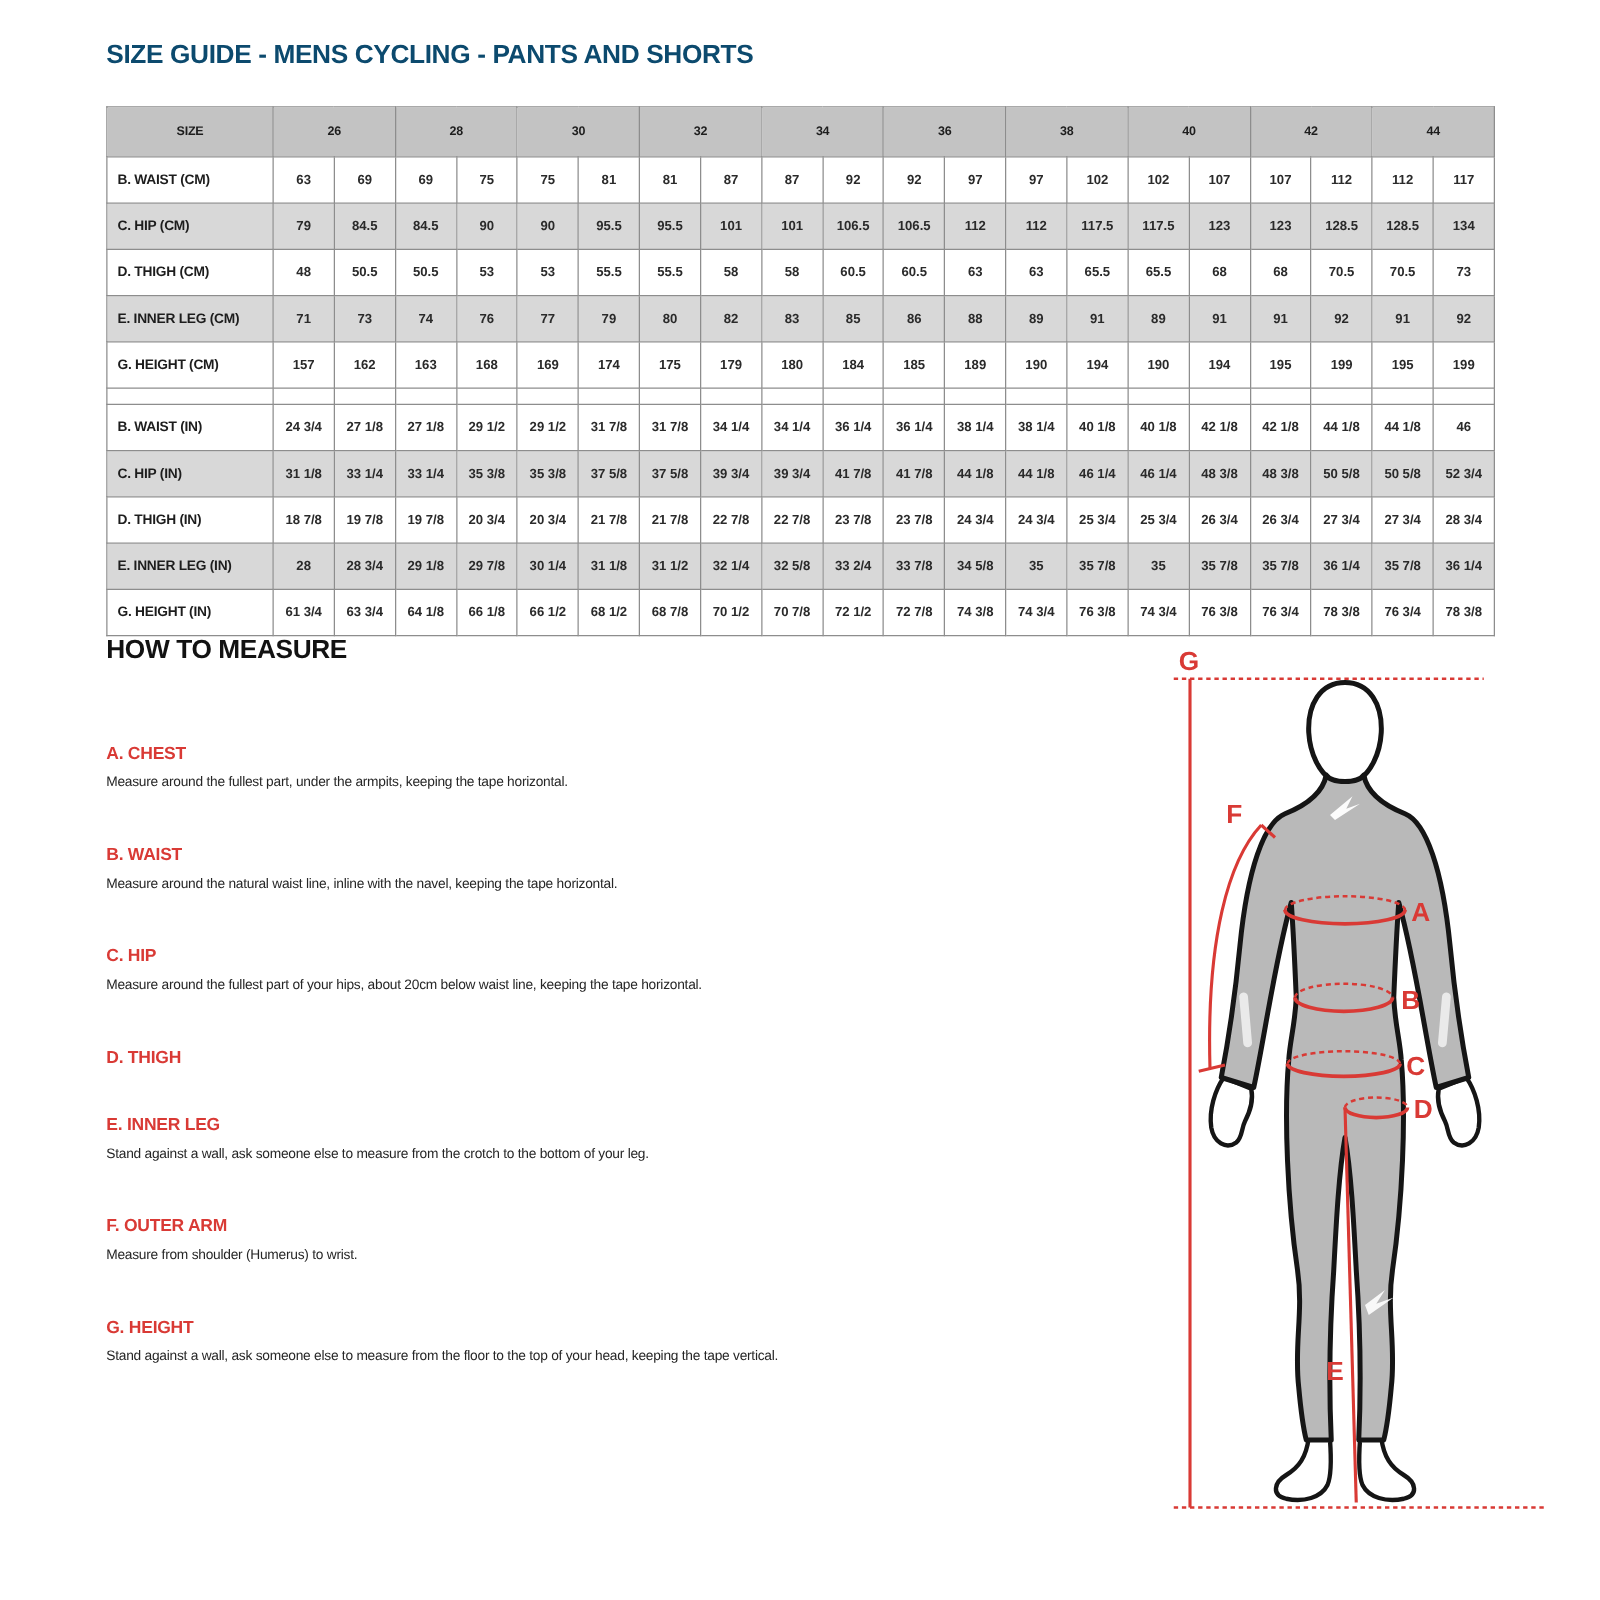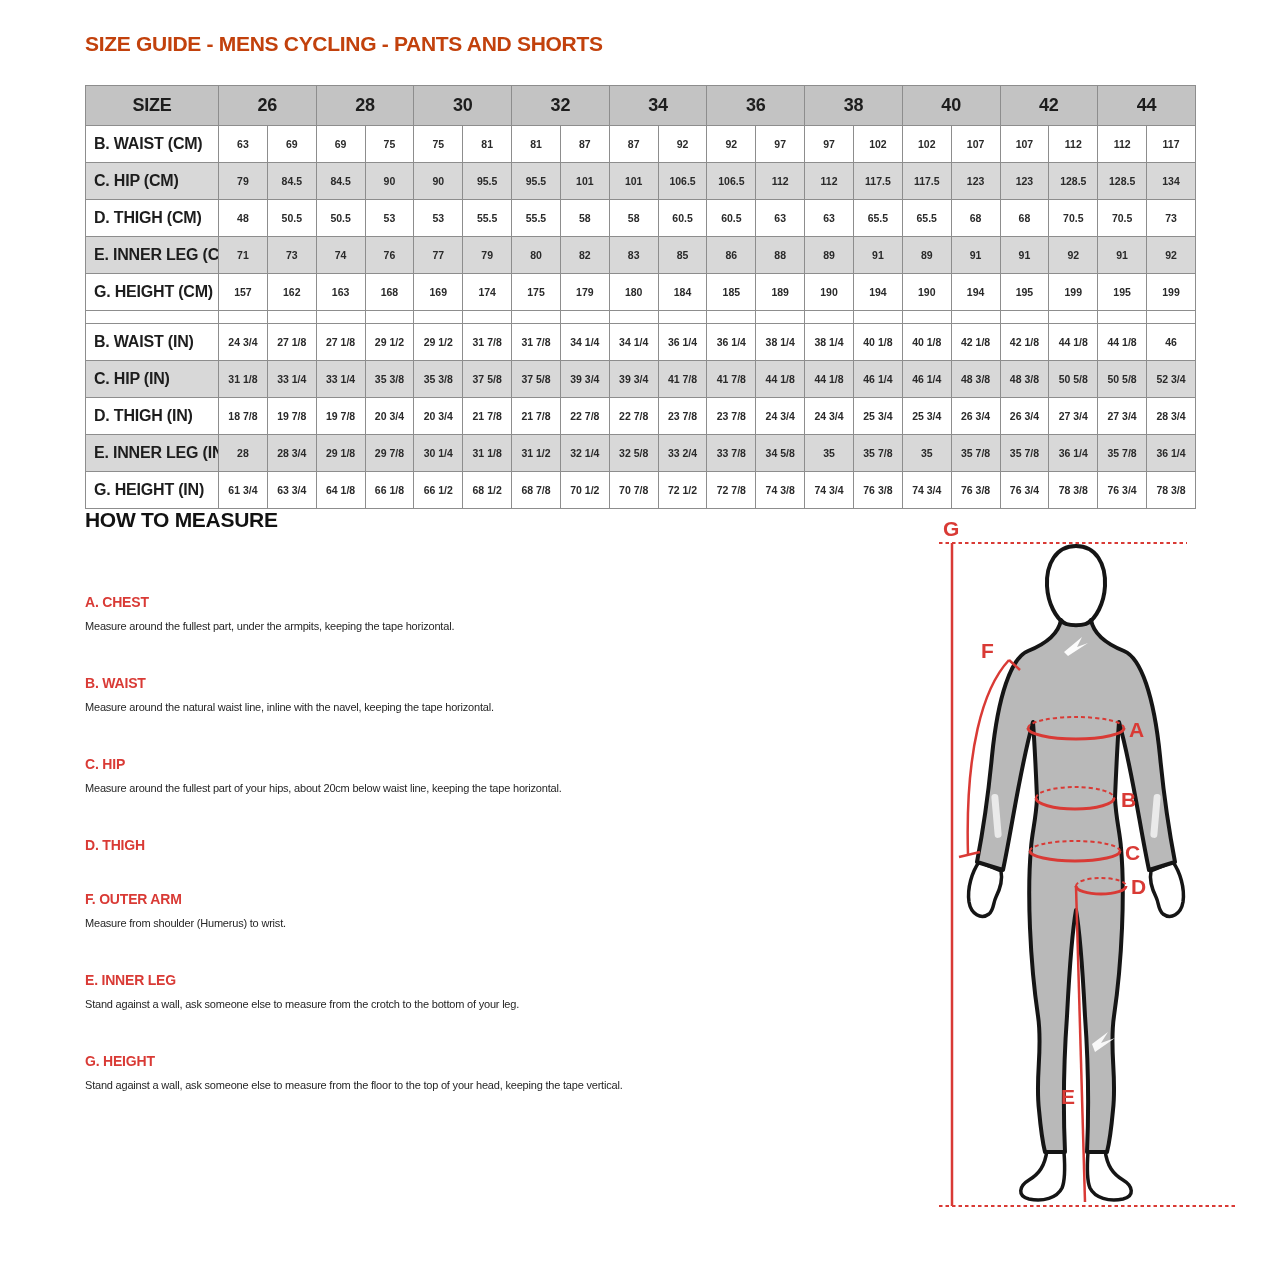--- a/index.html
+++ b/index.html
@@ -1,30 +1,30 @@
 <!DOCTYPE html>
 <html><head>
 <meta charset="utf-8">
 <style>
   * { margin:0; padding:0; box-sizing:border-box; }
   html,body { background:#ffffff; }
   body { width:1280px; height:1280px; font-family:"Liberation Sans", sans-serif; }
   .page { position:relative; width:1280px; height:1280px; background:#fff; overflow:hidden; }
 
-  .title { position:absolute; left:85px; top:32px; font-size:21px; color:#c2410c;
+  .title { position:absolute; left:85px; top:32px; font-size:21px; color:#0c4a6e;
            letter-spacing:-0.3px; font-weight:600; white-space:nowrap; }
   .title .bold { font-weight:800; }
 
   table.size-table { position:absolute; left:85px; top:85px; width:1111px;
            border-collapse:collapse; table-layout:fixed; border:1.5px solid #8d8d8d; }
   .size-table th, .size-table td { border:1px solid #8d8d8d; text-align:center;
            vertical-align:middle; color:#1d1d1d; overflow:hidden; white-space:nowrap; }
-  .size-table thead th { height:40px; background:#c3c3c3; font-size:18px; font-weight:800; letter-spacing:-0.2px; }
+  .size-table thead th { height:40px; background:#c3c3c3; font-size:10px; font-weight:800; letter-spacing:-0.2px; }
   .size-table th.lbl { width:133px; }
-  .size-table td.lbl { text-align:left; padding-left:8px; font-weight:800; font-size:16px;
+  .size-table td.lbl { text-align:left; padding-left:8px; font-weight:800; font-size:11px;
            letter-spacing:-0.2px; background:#fff; }
   .size-table td.val { height:37px; font-size:10.5px; font-weight:700; background:#fff; color:#2a2a2a; }
   .size-table tr.alt td { background:#d8d8d8; }
   .size-table .grp { border-left:1.5px solid #767676; }
   .size-table tr.spacer td { height:13px; background:#fff; }
 
   h2.htm-heading { position:absolute; left:85px; top:508px; font-size:21px; font-weight:800;
            color:#121212; letter-spacing:-0.3px; }
 
   #sections { position:absolute; left:85px; top:594px; width:845px; }
@@ -328,26 +328,26 @@
         <div class="sec-desc">Measure around the natural waist line, inline with the navel, keeping the tape horizontal.</div>
       </div>
       <div class="section">
         <div class="sec-title">C. HIP</div>
         <div class="sec-desc">Measure around the fullest part of your hips, about 20cm below waist line, keeping the tape horizontal.</div>
       </div>
       <div class="section">
         <div class="sec-title">D. THIGH</div>
       </div>
       <div class="section">
+        <div class="sec-title">E. INNER LEG</div>
+        <div class="sec-desc">Stand against a wall, ask someone else to measure from the crotch to the bottom of your leg.</div>
+      </div>
+      <div class="section">
         <div class="sec-title">F. OUTER ARM</div>
         <div class="sec-desc">Measure from shoulder (Humerus) to wrist.</div>
-      </div>
-      <div class="section">
-        <div class="sec-title">E. INNER LEG</div>
-        <div class="sec-desc">Stand against a wall, ask someone else to measure from the crotch to the bottom of your leg.</div>
       </div>
       <div class="section">
         <div class="sec-title">G. HEIGHT</div>
         <div class="sec-desc">Stand against a wall, ask someone else to measure from the floor to the top of your head, keeping the tape vertical.</div>
       </div>
     </div>
 
   <div class="diagram">
     <svg width="305" height="740" viewBox="0 0 305 740" xmlns="http://www.w3.org/2000/svg">
 

